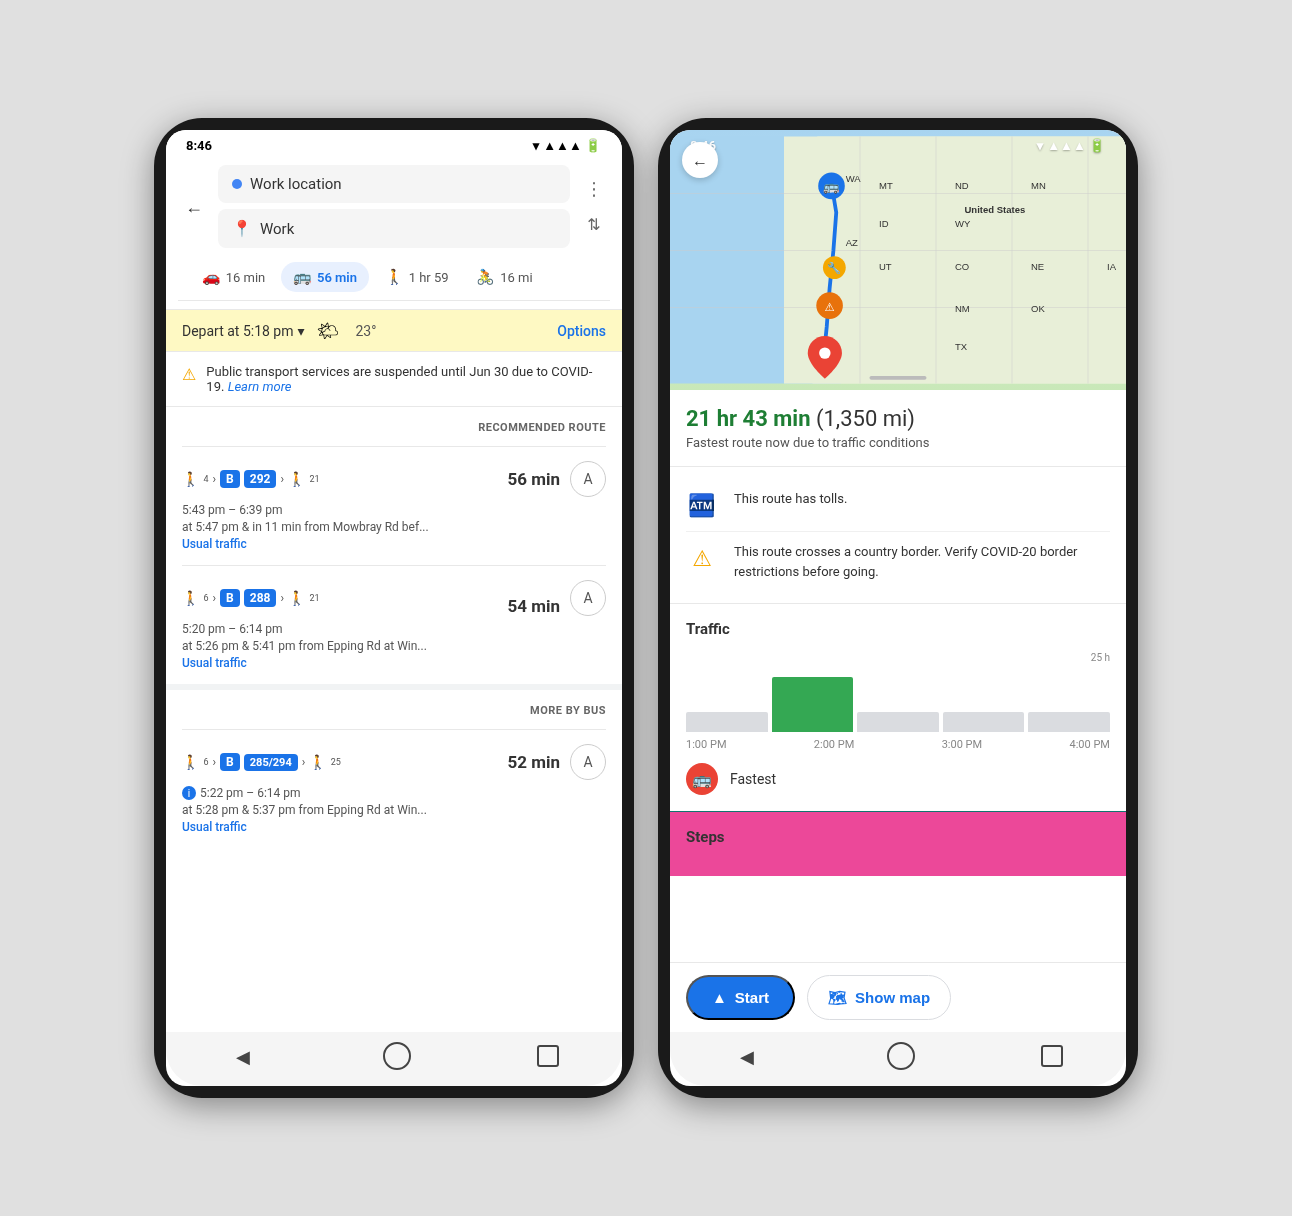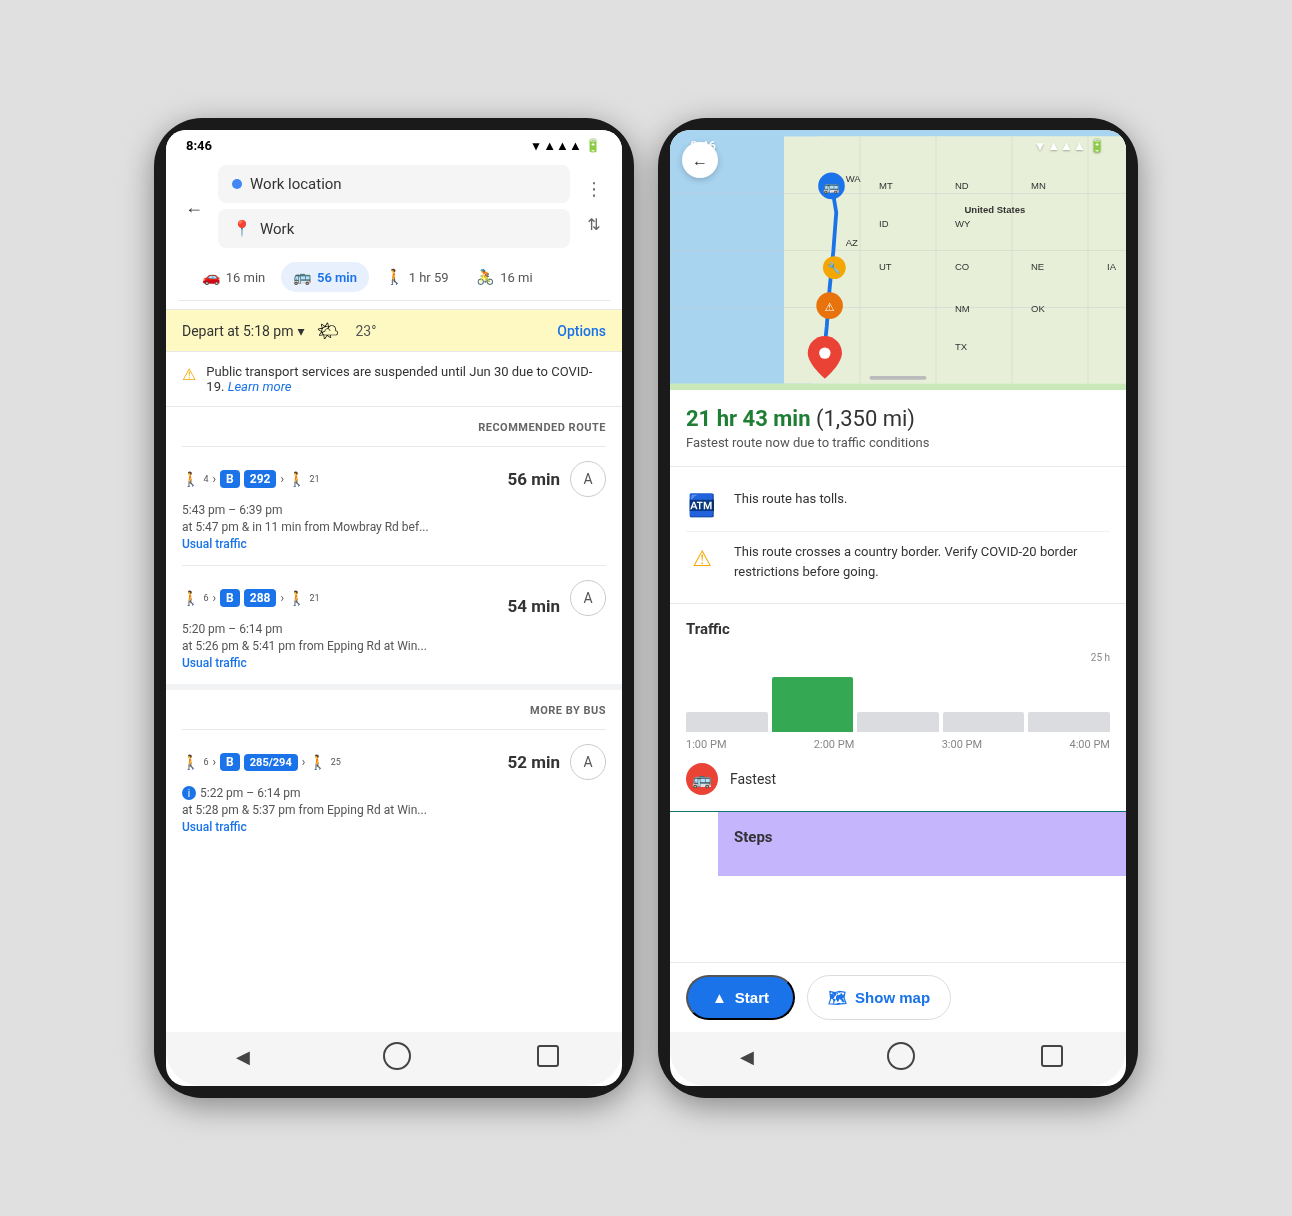--- a/index.html
+++ b/index.html
@@ -438,23 +438,22 @@
       color: #fff;
       flex-shrink: 0;
     }
     .slowdown-text {
       font-size: 14px;
       color: #333;
     }
 
     
     .steps-section {
-      background: #c4b5fd;
+      background: #ec4899;
       padding: 16px;
-      margin-left: 48px;
     }
 
     
     .action-bar {
       background: #fff;
       padding: 12px 16px;
       display: flex;
       gap: 12px;
       border-top: 1px solid #e8e8e8;
     }

